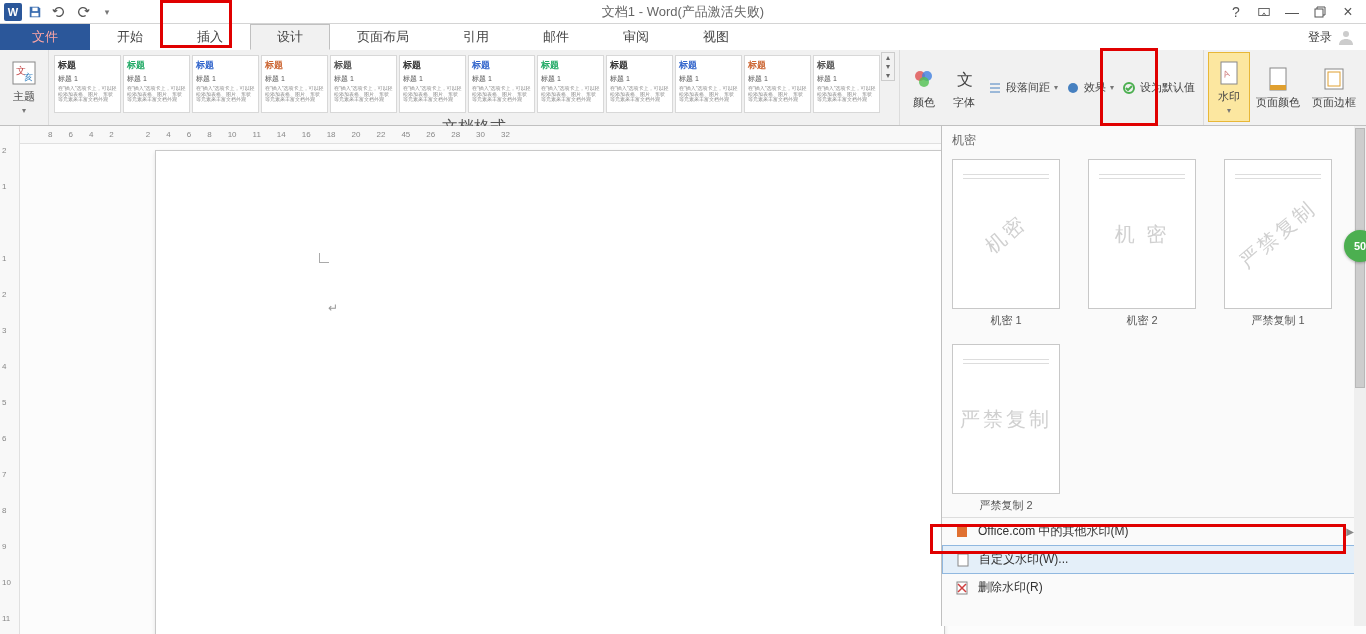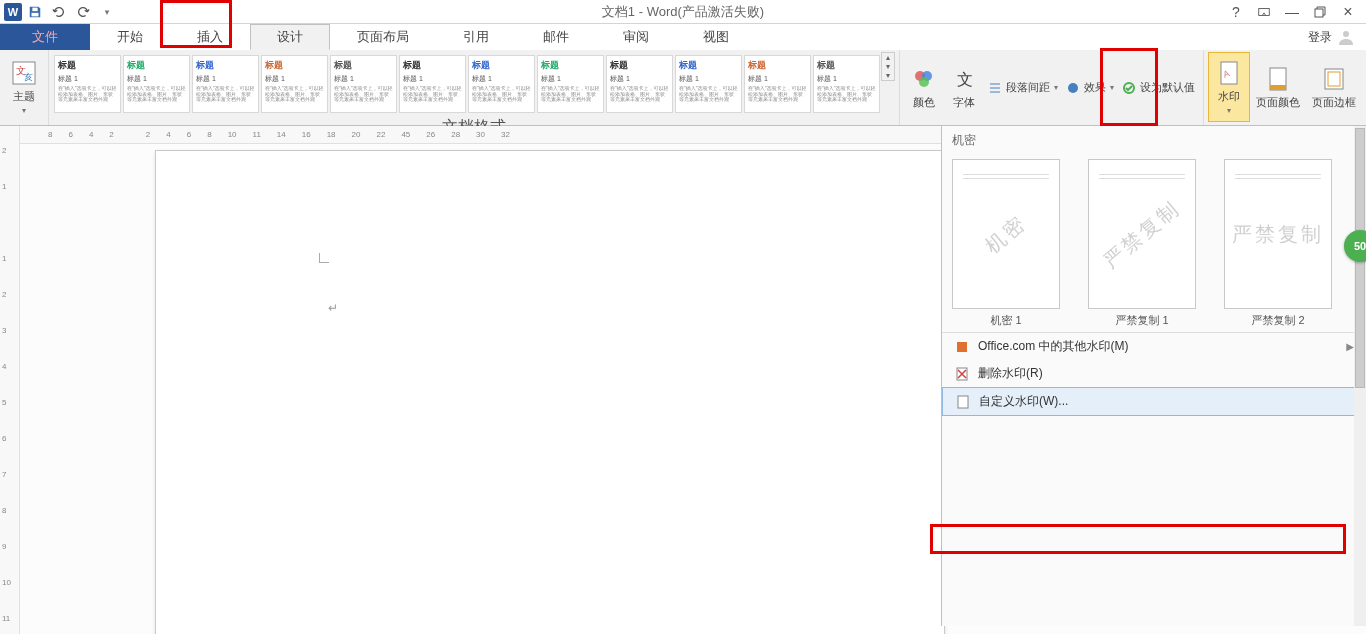--- a/index.html
+++ b/index.html
@@ -370,20 +370,28 @@
           <div class="hline"></div>
           <div class="hline hline2"></div>
           <div class="wm-text diag">机密</div>
         </div>
         <div class="wm-caption">机密 1</div>
       </div>
       <div class="wm-item">
         <div class="wm-thumb">
           <div class="hline"></div>
           <div class="hline hline2"></div>
+          <div class="wm-text ">机 密</div>
+        </div>
+        <div class="wm-caption">机密 2</div>
+      </div>
+      <div class="wm-item">
+        <div class="wm-thumb">
+          <div class="hline"></div>
+          <div class="hline hline2"></div>
           <div class="wm-text diag">严禁复制</div>
         </div>
         <div class="wm-caption">严禁复制 1</div>
       </div>
       <div class="wm-item">
         <div class="wm-thumb">
           <div class="hline"></div>
           <div class="hline hline2"></div>
           <div class="wm-text ">严禁复制</div>
         </div>
@@ -393,37 +401,37 @@
   <div class="wm-menu">
     <div class="wm-menu-item">
       <div class="mico">
           <svg width="14" height="14" viewBox="0 0 14 14">
             <rect x="2" y="2" width="10" height="10" fill="#e07030"></rect>
           </svg>
         </div>
       <span>Office.com 中的其他水印(M)</span>
       <span class="arrow">▶</span>
     </div>
+    <div class="wm-menu-item selected">
+      <div class="mico">
+          <svg width="14" height="14" viewBox="0 0 14 14">
+            <rect x="2" y="1" width="10" height="12" fill="#fff" stroke="#888"></rect>
+          </svg>
+        </div>
+      <span>自定义水印(W)...</span>
+    </div>
     <div class="wm-menu-item">
       <div class="mico">
           <svg width="14" height="14" viewBox="0 0 14 14">
             <rect x="2" y="1" width="10" height="12" fill="#fff" stroke="#888"></rect>
             <path d="M3 3l8 8M11 3l-8 8" stroke="#d04040" stroke-width="1.5"></path>
           </svg>
         </div>
       <span>删除水印(R)</span>
     </div>
-    <div class="wm-menu-item selected">
-      <div class="mico">
-          <svg width="14" height="14" viewBox="0 0 14 14">
-            <rect x="2" y="1" width="10" height="12" fill="#fff" stroke="#888"></rect>
-          </svg>
-        </div>
-      <span>自定义水印(W)...</span>
-    </div>
   </div>
   <div class="wm-scrollbar">
     <div class="wm-scrollthumb"></div>
   </div>
 </div>
 
 <div class="redbox" style="left:930px; top:524px; width:416px; height:30px;"></div>
 
 <div class="green-badge">50</div>
 

